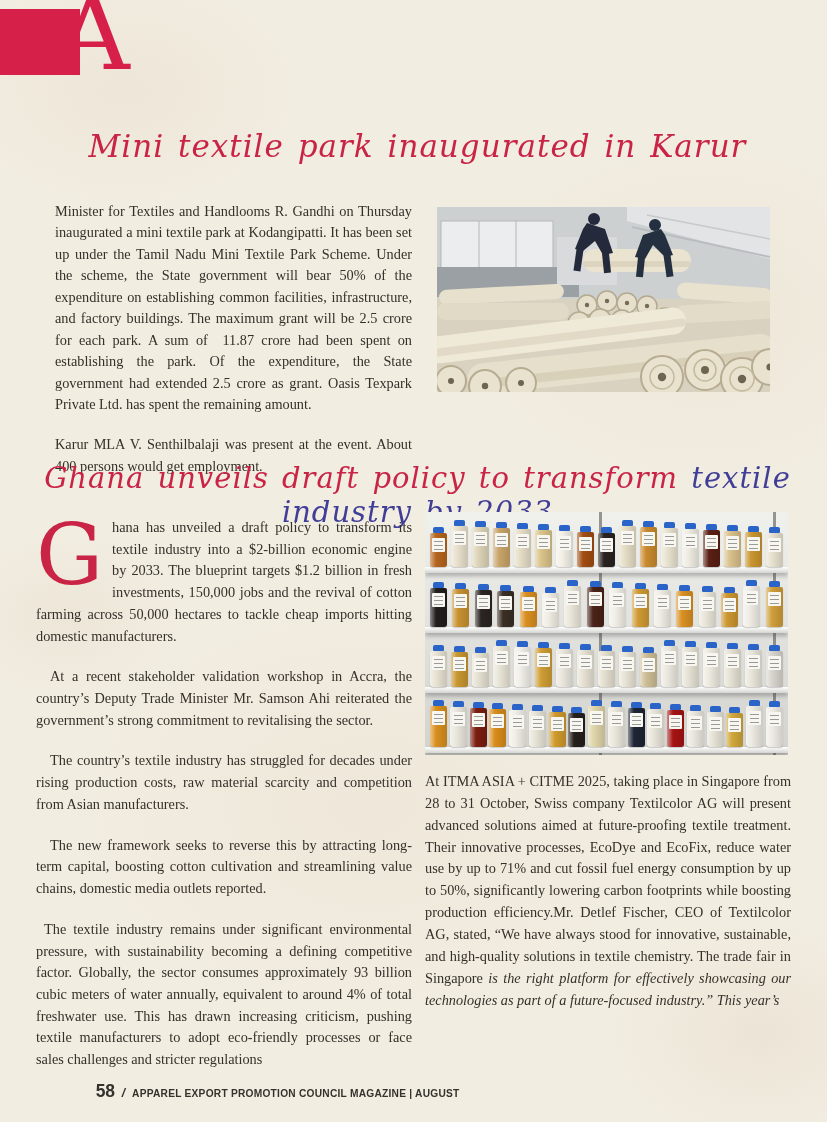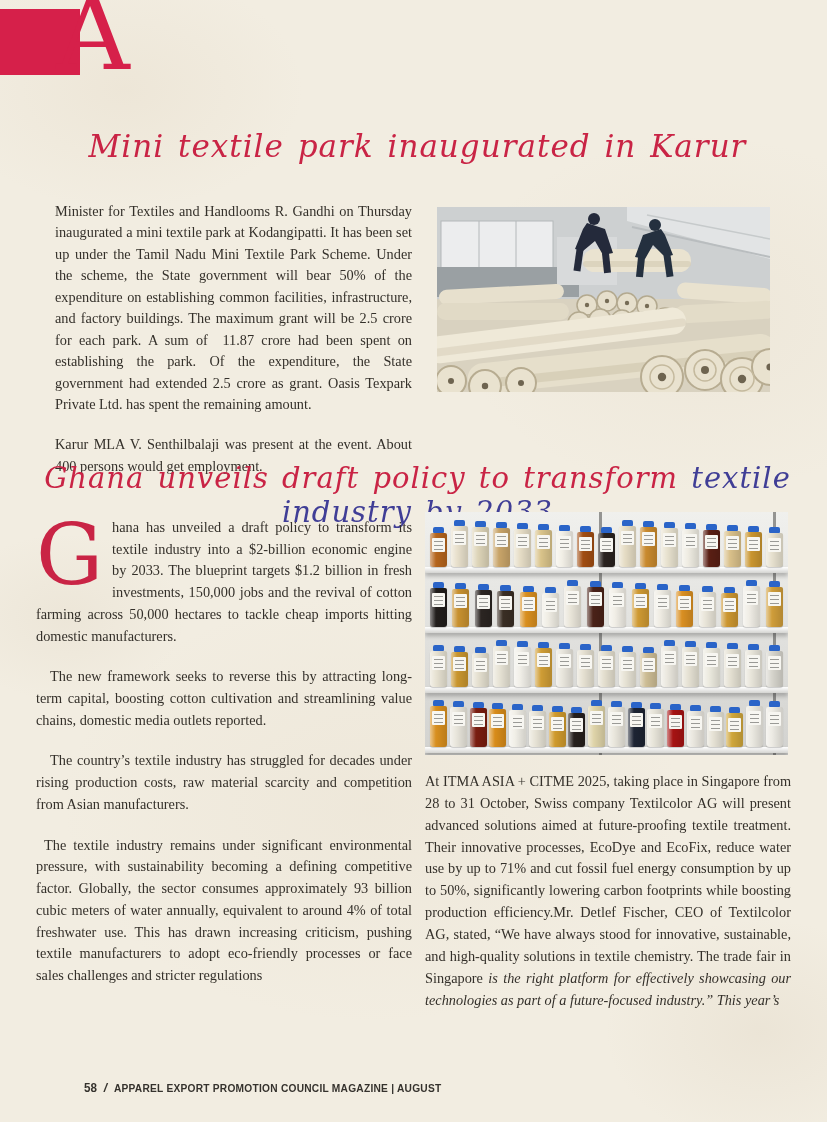--- a/index.html
+++ b/index.html
@@ -94,21 +94,21 @@
   .board { height:6px; background:linear-gradient(#ffffff, #d4d4d1); box-shadow:0 3px 4px rgba(60,60,60,.35); }
 
   
   #footer {
     position:absolute; left:84px; top:1081px;
     display:flex; align-items:baseline; gap:7px;
     font-family:"Liberation Sans", sans-serif; font-weight:700;
     color:var(--footer-text); transform:scaleX(.97); transform-origin:left;
     white-space:nowrap;
   }
-  #footer .page-num { font-size:12px; }
+  #footer .page-num { font-size:18px;margin-left:12px; }
   #footer .sep { font-size:12.5px; font-style:italic; }
   #footer .footer-label { font-size:10.5px; letter-spacing:.25px; }
 </style>
 </head>
 <body>
 
 <div class="logo-wrap">
   <div class="logo-rect"></div>
   <div class="logo-letter">A</div>
 </div>
@@ -216,22 +216,23 @@
 </div>
 
 <h1 class="headline" id="title2">
   <span class="t-red">Ghana unveils draft policy to transform </span><span class="t-blue">textile industry by 2033</span>
 </h1>
 
 <div class="bodytext" id="ghana-left">
   <p>
     <span class="dropcap">G</span><span>hana has unveiled a draft policy to transform its textile industry into a $2-billion economic engine by 2033. The blueprint targets $1.2 billion in fresh investments, 150,000 jobs and the revival of cotton farming across 50,000 hectares to tackle cheap imports hitting domestic manufacturers.</span>
   </p>
+  <p class="ind">At a recent stakeholder validation workshop in Accra, the country’s Deputy Trade Minister Mr. Samson Ahi reiterated the government’s strong commitment to revitalising the sector.</p>
+  <p class="ind">The country’s textile industry has struggled for decades under rising production costs, raw material scarcity and competition from Asian manufacturers.</p>
   <p class="ind">The new framework seeks to reverse this by attracting long-term capital, boosting cotton cultivation and streamlining value chains, domestic media outlets reported.</p>
-  <p class="ind">The country’s textile industry has struggled for decades under rising production costs, raw material scarcity and competition from Asian manufacturers.</p>
   <p class="ind3">The textile industry remains under significant environmental pressure, with sustainability becoming a defining competitive factor. Globally, the sector consumes approximately 93 billion cubic meters of water annually, equivalent to around 4% of total freshwater use. This has drawn increasing criticism, pushing textile manufacturers to adopt eco-friendly processes or face sales challenges and stricter regulations</p>
 </div>
 
 <div id="ghana-right">
   <div id="photo2" role="img" aria-label="Four shelves lined with small blue-capped sample bottles of textile dyes and chemicals">
     <div class="rod r1"></div>
     <div class="rod r2"></div>
     <div class="rows">
         <div class="shelf-row">
           <div class="bottles">

